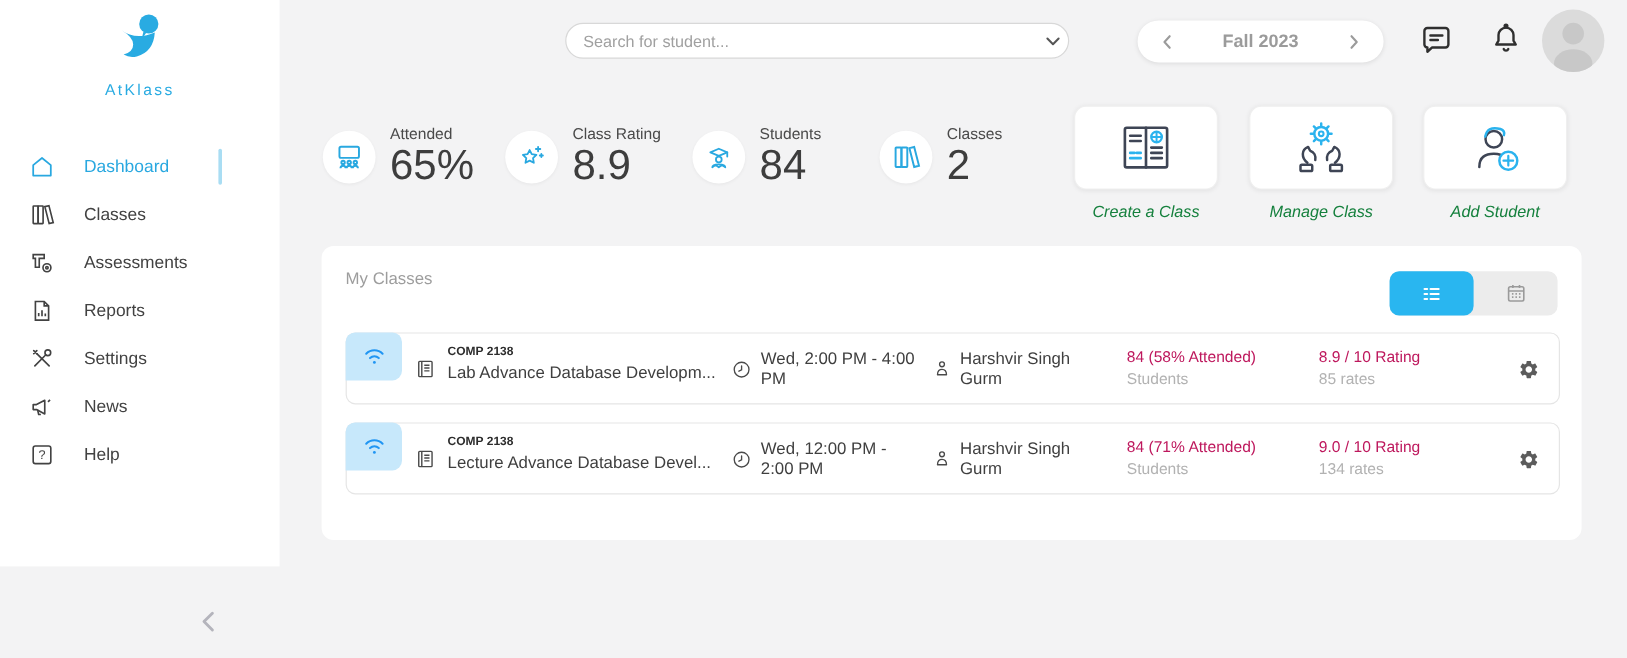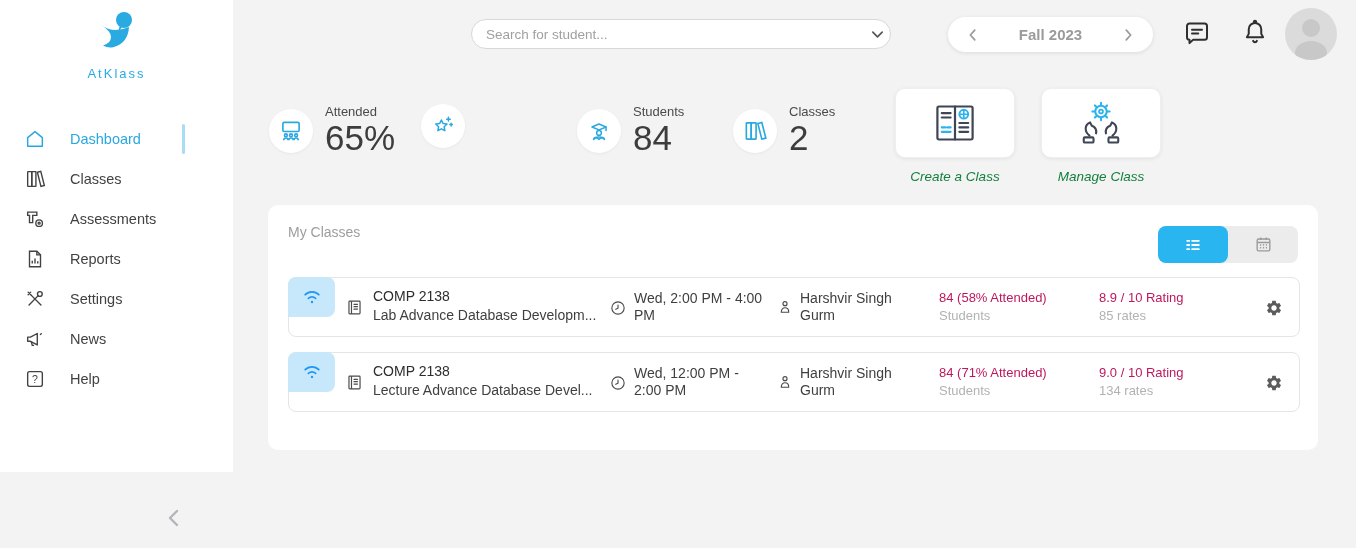--- a/index.html
+++ b/index.html
@@ -66,21 +66,21 @@
       border-radius:8px; cursor:pointer; }
   .toggle-btn.active { background:#29b6f0; }
 
   .class-row { position:absolute; left:20px; width:1012px; height:60px; background:#fff;
       border:1px solid #e5e5e5; border-radius:8px; cursor:pointer; }
   .row-1 { top:72px; } .row-2 { top:147px; }
   .wifi-chip { position:absolute; left:-1px; top:-1px; width:47px; height:40px; background:#c7e8fb;
       border-radius:8px 8px 8px 0; display:flex; align-items:center; justify-content:center; }
   .row-book { position:absolute; left:56px; top:20px; }
   .row-titles { position:absolute; left:84px; top:10px; width:240px; }
-  .row-code { font-size:14px; font-weight:normal; color:#2d2d2d; }
+  .row-code { font-size:10px; font-weight:bold; color:#2d2d2d; }
   .row-name { font-size:14px; color:#3f3f3f; margin-top:3px; white-space:nowrap; }
   .row-clock { position:absolute; left:320px; top:21px; }
   .row-sched { position:absolute; left:345px; top:12px; width:132px; font-size:14px; color:#3f3f3f; line-height:17px; }
   .row-person { position:absolute; left:487px; top:20px; }
   .row-instr { position:absolute; left:511px; top:12px; width:112px; font-size:14px; color:#3f3f3f; line-height:17px; }
   .row-stat { position:absolute; top:12px; }
   .row-stat-main { font-size:13px; color:#be185d; }
   .row-stat-sub { font-size:13px; color:#b2b2b2; margin-top:3px; }
   .col-students { left:650px; } .col-rating { left:810px; }
   .row-gear { position:absolute; left:976px; top:21px; width:18px; height:18px; cursor:pointer; }
@@ -240,20 +240,24 @@
       </span>
     </div>
     <div class="stat" style="left:190px">
       <span class="stat-circle">
         <svg width="26" height="26" viewBox="0 0 24 24" fill="none" stroke="#29a8e0" stroke-width="1.4" stroke-linejoin="round" stroke-linecap="round">
             <path d="M10.5 6.5 l1.6 3.2 3.6.5 -2.6 2.5 .6 3.6 -3.2 -1.7 -3.2 1.7 .6 -3.6 -2.6 -2.5 3.6 -.5 z"></path>
             <path d="M17 4 v3.4 M15.3 5.7 h3.4"></path>
             <path d="M19.5 9.5 v2.4 M18.3 10.7 h2.4"></path>
           </svg>
       </span>
+      <span class="stat-text">
+        <div class="stat-label">Class Rating</div>
+        <div class="stat-value">8.9</div>
+      </span>
     </div>
     <div class="stat" style="left:346px">
       <span class="stat-circle">
         <svg width="26" height="26" viewBox="0 0 24 24" fill="none" stroke="#29a8e0" stroke-width="1.4" stroke-linejoin="round" stroke-linecap="round">
             <path d="M5.5 8.3 L12 5.5 L18.5 8.3 L12 11 Z"></path>
             <path d="M18.5 8.3 v3.2"></path>
             <circle cx="12" cy="13.8" r="2.2"></circle>
             <path d="M7 19.8 c0-3 10-3 10 0 l-2.5 -1.8 -2.5 1.8 -2.5 -1.8 z"></path>
           </svg>
       </span>
@@ -297,20 +301,32 @@
           <circle cx="24" cy="10" r="1.7" stroke="#2bb3ee" stroke-width="1.5"></circle>
           <path d="M24 2.5 v2 M24 15.5 v2 M16.5 10 h2 M29.5 10 h2 M18.7 4.7 l1.4 1.4 M27.9 13.9 l1.4 1.4 M29.3 4.7 l-1.4 1.4 M20.1 13.9 l-1.4 1.4" stroke="#2bb3ee" stroke-width="1.8"></path>
           <path d="M14 31 c-4.5-3.5-4.5-9.5 .5-11.5 l1.5 2.8 c3 1 4.2 3.8 3.7 6.7" stroke="#3e4555" stroke-width="1.8"></path>
           <rect x="9" y="32.5" width="8.5" height="4.5" rx="1" stroke="#3e4555" stroke-width="1.8"></rect>
           <path d="M34 31 c4.5-3.5 4.5-9.5 -.5-11.5 l-1.5 2.8 c-3 1-4.2 3.8-3.7 6.7" stroke="#3e4555" stroke-width="1.8"></path>
           <rect x="30.5" y="32.5" width="8.5" height="4.5" rx="1" stroke="#3e4555" stroke-width="1.8"></rect>
         </svg>
       </div>
       <div class="action-label">Manage Class</div>
     </div>
+    <div class="action" style="left:955px">
+      <div class="action-card">
+        <svg width="56" height="46" viewBox="0 0 48 40" fill="none" stroke-linecap="round" stroke-linejoin="round">
+          <circle cx="23" cy="14" r="6" stroke="#3e4555" stroke-width="1.8"></circle>
+          <path d="M16.8 12 q1.5-8 11-5.5 q3.5 1.2 2.5 4.5" stroke="#2bb3ee" stroke-width="1.8"></path>
+          <path d="M12.5 34 c0-7.5 4.5-9.5 10.5-9.5 1.8 0 3.4.2 4.7.7" stroke="#3e4555" stroke-width="1.8"></path>
+          <circle cx="33.5" cy="29.5" r="6.5" stroke="#2bb3ee" stroke-width="1.8" fill="#fff"></circle>
+          <path d="M33.5 26 v7 M30 29.5 h7" stroke="#2bb3ee" stroke-width="1.6"></path>
+        </svg>
+      </div>
+      <div class="action-label">Add Student</div>
+    </div>
 
     <section class="panel">
       <div class="panel-title">My Classes</div>
 
       <div class="view-toggle">
         <span class="toggle-btn active">
           <svg width="20" height="20" viewBox="0 0 24 24" stroke="#fff" stroke-width="2.2" stroke-linecap="round">
               <path d="M5 7 h2.5 M11 7 h8 M5 12 h2.5 M11 12 h8 M5 17 h2.5 M11 17 h8"></path>
             </svg>
         </span>

